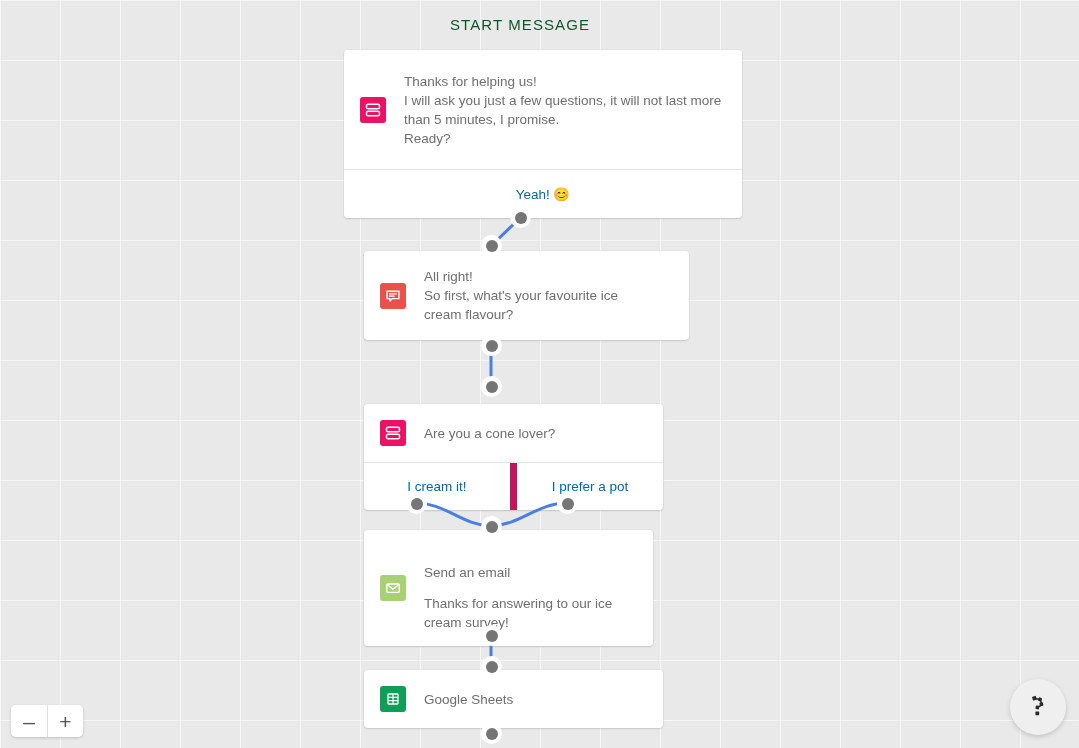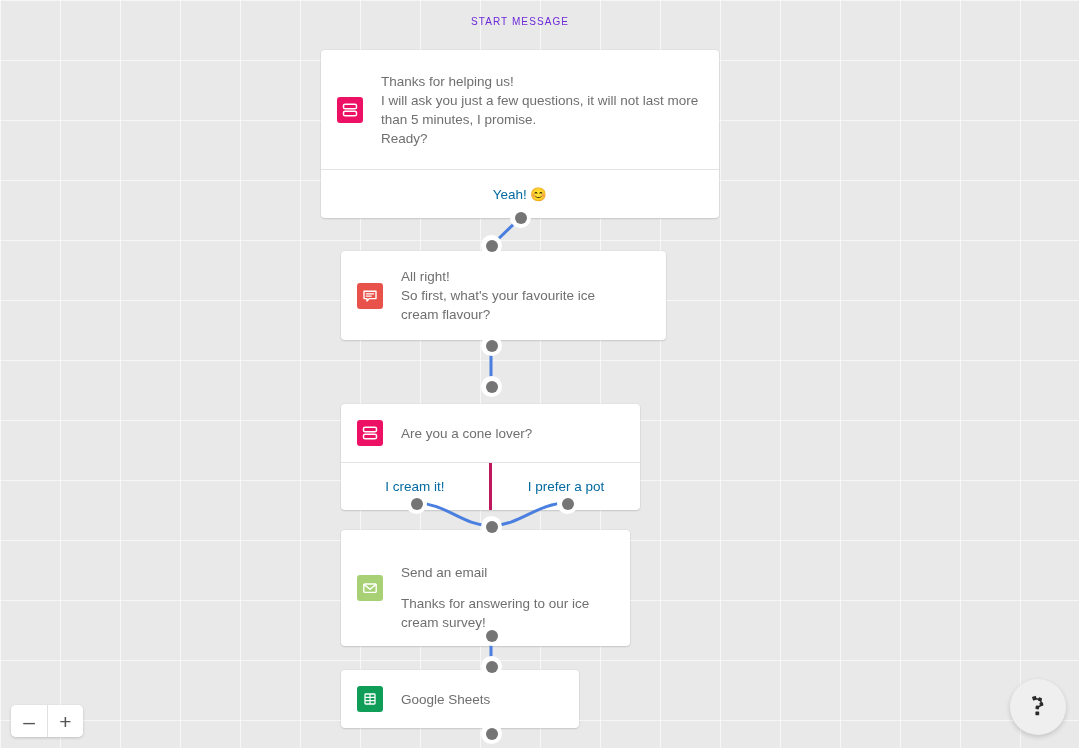--- a/index.html
+++ b/index.html
@@ -25,34 +25,35 @@
     inset: 0;
   }
 
   
   .flow-title {
     position: absolute;
     left: 321px;
     top: 16px;
     width: 398px;
     text-align: center;
-    font-size: 10px;
+    font-size: 15px;
     letter-spacing: 1.1px;
-    color: #6d28d9;
+    color: #14532d;
     text-transform: uppercase;
     white-space: nowrap;
   }
 
   
   .card {
     position: absolute;
     background: #ffffff;
     border-radius: 4px;
     box-shadow: 0 1px 2px rgba(0,0,0,0.13), 0 0 0 1px rgba(0,0,0,0.025);
     overflow: hidden;
+    margin-left: 23px;
   }
 
   .card-body {
     display: flex;
     align-items: center;
     padding: 14px 18px 14px 16px;
     box-sizing: border-box;
   }
 
   .card-icon {
@@ -84,21 +85,21 @@
     border-top: 1px solid #e4e4e4;
   }
   .option {
     flex: 1 1 0;
     text-align: center;
     font-size: 13.5px;
     color: #0369a1;
     padding: 16px 6px;
     box-sizing: border-box;
   }
-  .option + .option { border-left: 3px solid #be185d; }
+  .option + .option { border-left: 7px solid #be185d; }
 
   
   .dot {
     position: absolute;
     width: 21px;
     height: 21px;
     border-radius: 50%;
     background: #ffffff;
     display: flex;
     align-items: center;
@@ -253,21 +254,21 @@
       </span>
       <span class="card-text">
         <span class="title-line">Send an email</span><span>Thanks for answering to our ice
 cream survey!</span>
       </span>
     </div>
   </div>
   <div class="dot" style="left:481px; top:625px;"></div>
 
   <div class="dot" style="left:481px; top:656px;"></div>
-  <div class="card" style="left:341px; top:670px; width:238px;">
+  <div class="card" style="left:341px; top:670px; width:299px;">
     <div class="card-body" style="min-height:58px;">
       <span class="card-icon" style="background:#0f9d58;">
         <svg width="16" height="16" viewBox="0 0 16 16">
           <rect x="3" y="3" width="10" height="10" rx="0.8" fill="none" stroke="#ffffff" stroke-width="1.3"></rect>
           <line x1="3" y1="6.4" x2="13" y2="6.4" stroke="#ffffff" stroke-width="1.2"></line>
           <line x1="3" y1="9.6" x2="13" y2="9.6" stroke="#ffffff" stroke-width="1.2"></line>
           <line x1="8" y1="3" x2="8" y2="13" stroke="#ffffff" stroke-width="1.2"></line>
         </svg>
       </span>
       <span class="card-text">Google Sheets</span>

